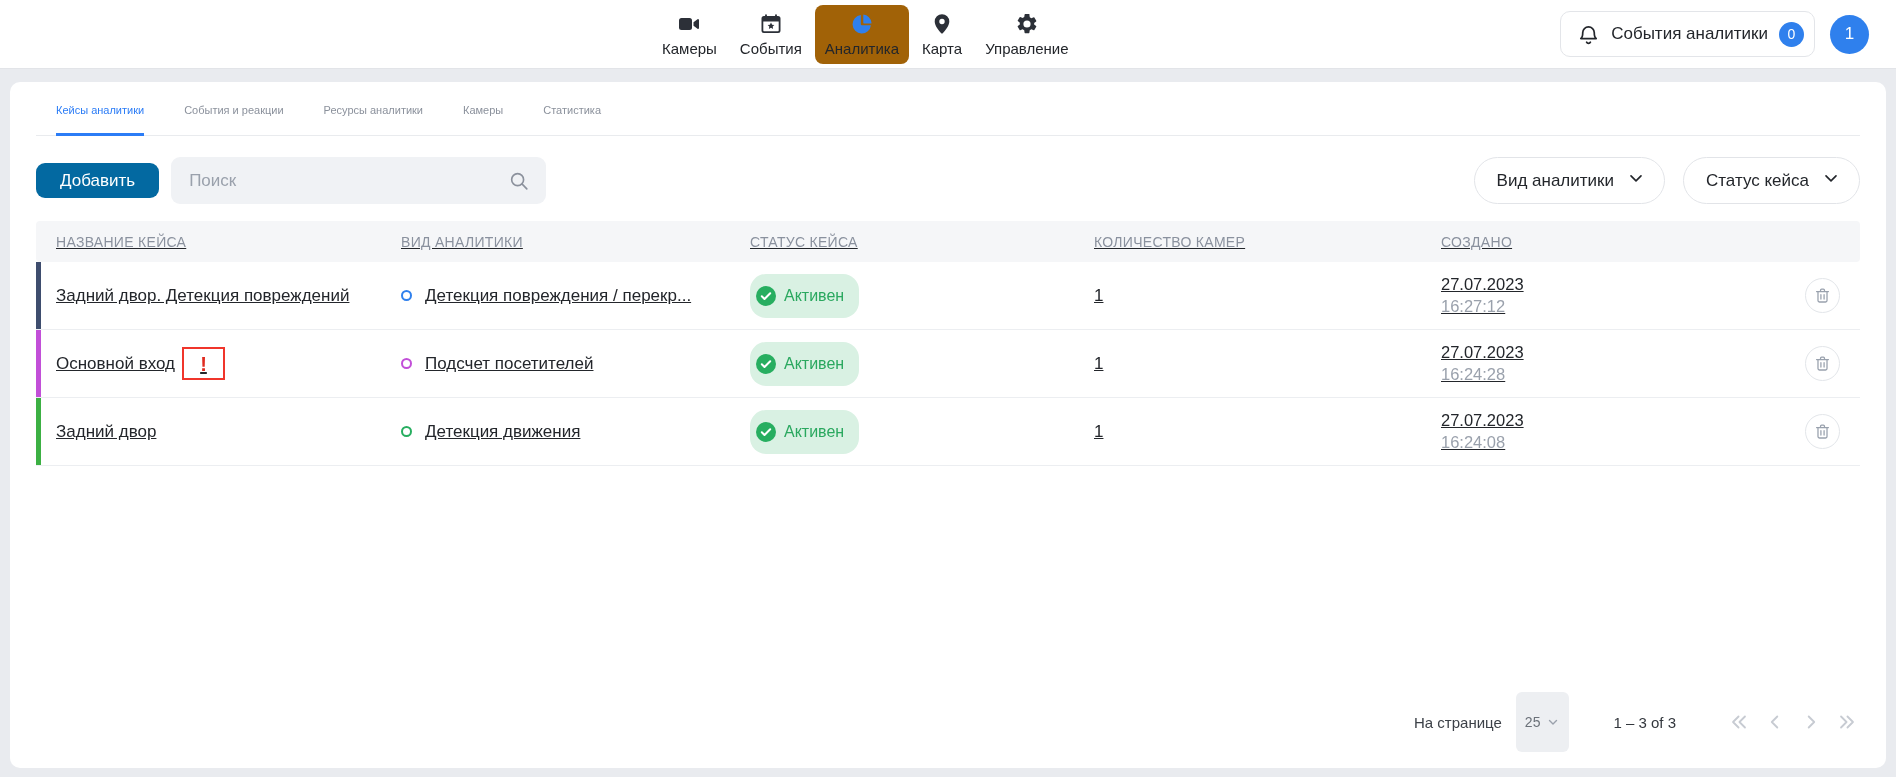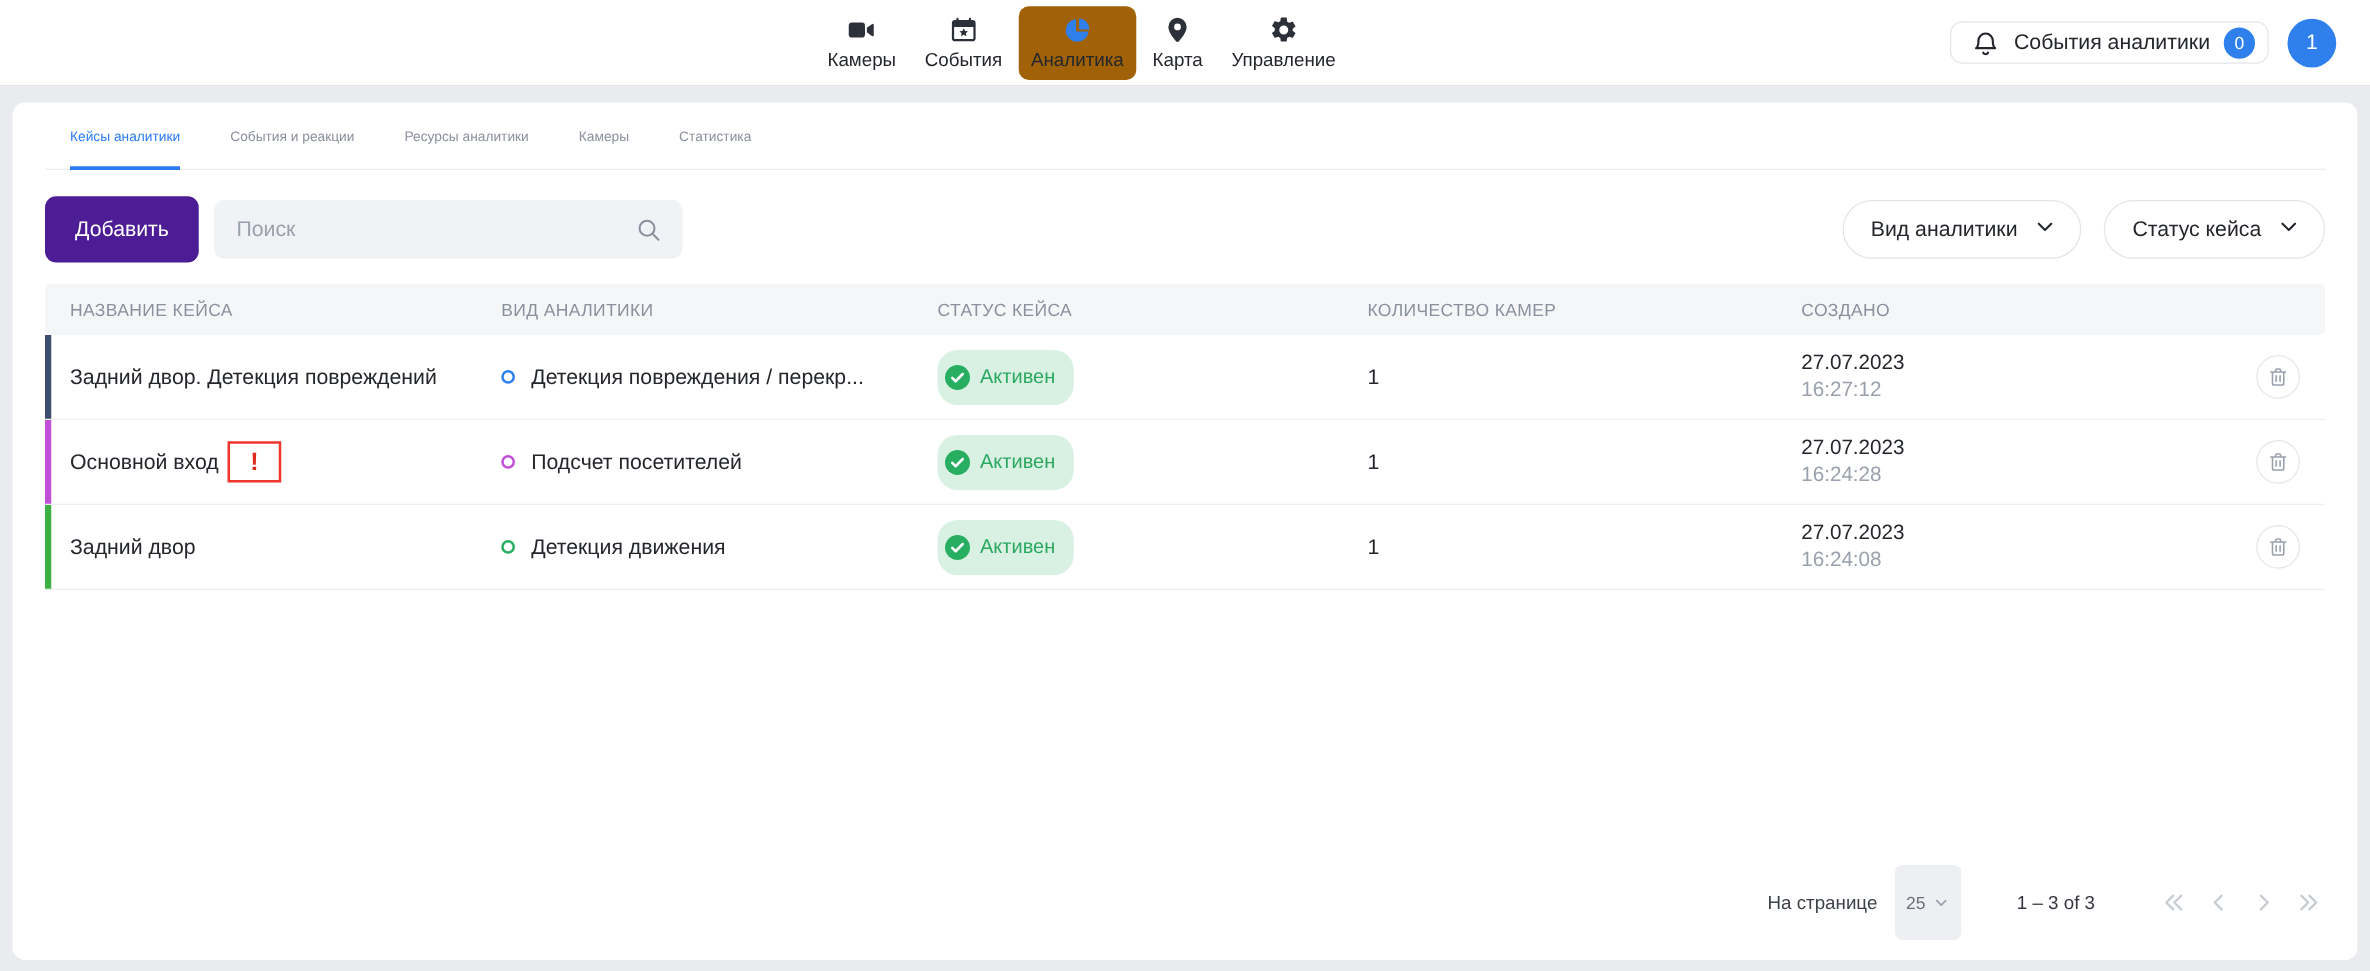--- a/index.html
+++ b/index.html
@@ -9,44 +9,44 @@
 
   
   .topbar { height:69px; background:#fff; border-bottom:1px solid #e2e4e8; display:flex; align-items:center; position:relative; }
   .main-nav { position:absolute; left:652px; top:0; bottom:0; display:flex; align-items:center; gap:3px; }
   .nav-item { display:flex; flex-direction:column; align-items:center; gap:4px; padding:7px 10px; border-radius:8px; cursor:pointer; }
   .nav-item.active { background:#a16207; }
   .nav-icon { width:24px; height:24px; color:#2c3038; display:flex; align-items:center; justify-content:center; }
   .nav-item.active .nav-icon { color:#2f80ed; }
   .nav-label { font-size:15px; color:#23262b; white-space:nowrap; }
   .topbar-right { margin-left:auto; display:flex; align-items:center; gap:15px; padding-right:27px; }
-  .events-btn { display:flex; align-items:center; gap:11px; height:34px; padding:0 10px 0 16px; background:#fff; border:1px solid #e3e5e9; border-radius:10px; font-size:17px; color:#23262b; cursor:pointer; }
+  .events-btn { display:flex; align-items:center; gap:11px; height:46px; padding:0 10px 0 16px; background:#fff; border:1px solid #e3e5e9; border-radius:10px; font-size:17px; color:#23262b; cursor:pointer; }
   .bell { width:23px; height:23px; color:#23262b; display:flex; }
   .badge { min-width:25px; height:25px; border-radius:50%; background:#2f80ed; color:#fff; font-size:14px; display:flex; align-items:center; justify-content:center; padding:0 4px; }
   .avatar { width:39px; height:39px; border-radius:50%; background:#2f80ed; color:#fff; font-size:17px; display:flex; align-items:center; justify-content:center; cursor:pointer; }
 
   
   .card { margin:13px 10px 0; height:686px; background:#fff; border-radius:10px; padding:0 26px; display:flex; flex-direction:column; overflow:hidden; }
 
   .tabs { display:flex; gap:40px; padding:0 20px; border-bottom:1px solid #e9ebee; }
   .tab { padding:22px 0 17px; font-size:11px; color:#8b919c; cursor:pointer; border-bottom:3px solid transparent; margin-bottom:-1px; white-space:nowrap; }
   .tab.active { color:#2b7cf6; border-bottom-color:#2b7cf6; }
 
   .toolbar { display:flex; align-items:center; margin-top:21px; }
-  .add-btn { height:53px; padding:0 24px; background:#4c1d95; border:none; border-radius:9px; color:#fff; font-size:17px; cursor:pointer; }
+  .add-btn { height:35px; padding:0 24px; background:#0369a1; border:none; border-radius:9px; color:#fff; font-size:17px; cursor:pointer; }
   .search { position:relative; margin-left:12px; }
   .search input { width:375px; height:47px; background:#f0f2f5; border:none; border-radius:9px; padding:0 50px 0 18px; font-size:17px; color:#23262b; outline:none; font-family:inherit; }
   .search input::placeholder { color:#9aa1ac; }
   .search-ic { position:absolute; right:16px; top:50%; transform:translateY(-50%); width:22px; height:22px; color:#8b919c; display:flex; }
   .filters { margin-left:auto; display:flex; gap:18px; }
   .filter-btn { display:flex; align-items:center; gap:12px; height:47px; padding:0 18px 0 22px; background:#fff; border:1px solid #e2e4e8; border-radius:24px; font-size:17px; color:#23262b; cursor:pointer; }
 
   
   .table { margin-top:17px; font-size:17px; }
-  .thead, .tr { display:grid; grid-template-columns:365px 349px 344px 347px 349px 1fr; align-items:center; }
+  .thead, .tr { display:grid; grid-template-columns:365px 349px 344px 347px 349px 1fr; align-items:center;text-decoration:underline; }
   .thead { height:41px; background:#f5f6f8; border-radius:4px; }
   .th { font-size:14px; color:#8a919e; letter-spacing:.3px; white-space:nowrap; }
   .th:first-child { padding-left:20px; }
   .tr { height:68px; border-bottom:1px solid #eceef1; position:relative; }
   .stripe { position:absolute; left:0; top:0; bottom:0; width:5px; }
   .name-cell { padding-left:20px; display:flex; align-items:center; }
   .alert-box { margin-left:7px; width:43px; height:33px; border:2px solid #f0352b; display:flex; align-items:center; justify-content:center; flex:none; }
   .alert-mark { color:#e02b20; font-weight:bold; font-size:20px; line-height:1; }
   .type-cell { display:flex; align-items:center; gap:13px; }
   .ring { width:11px; height:11px; border:2.5px solid; border-radius:50%; flex:none; }

